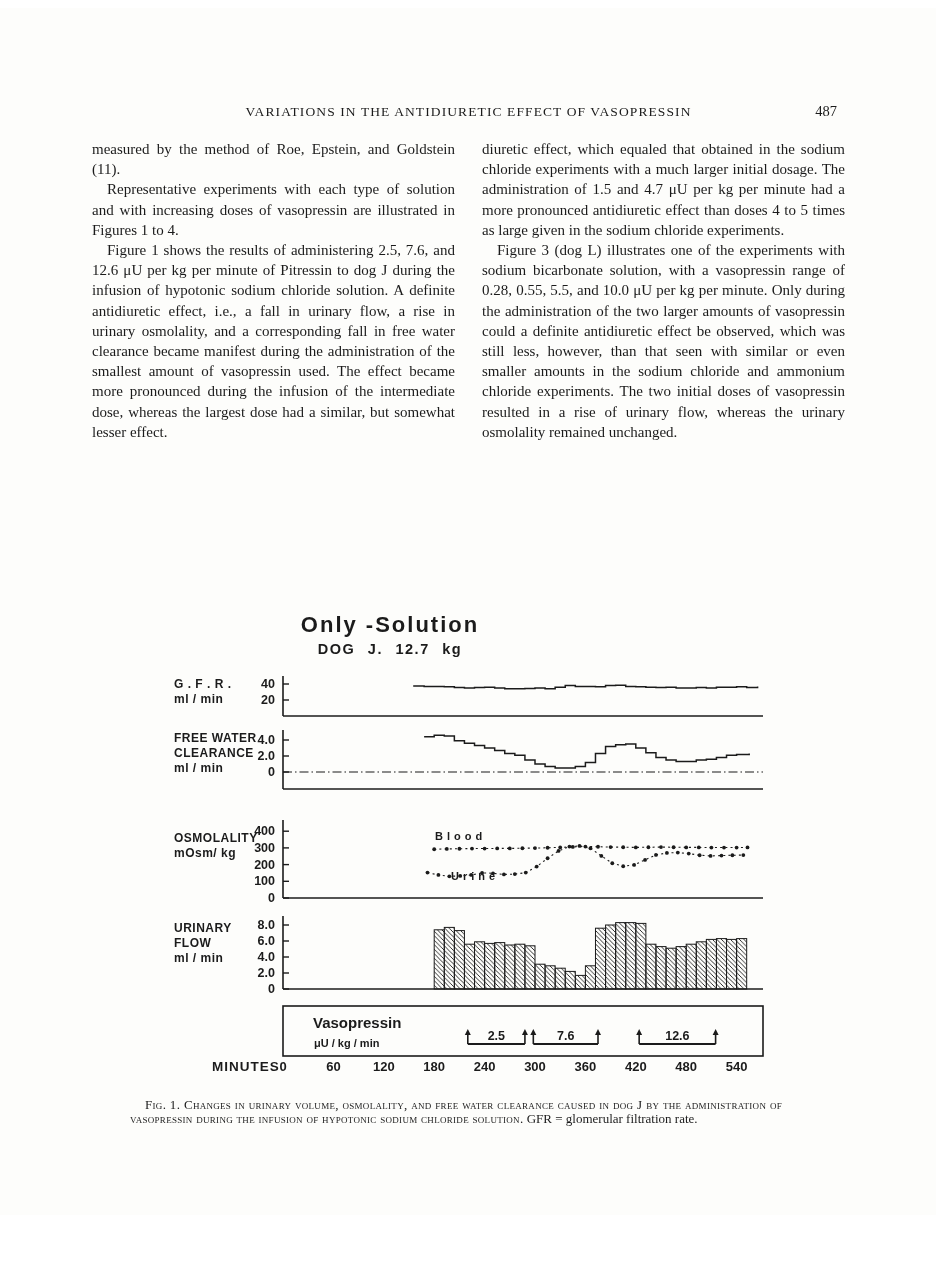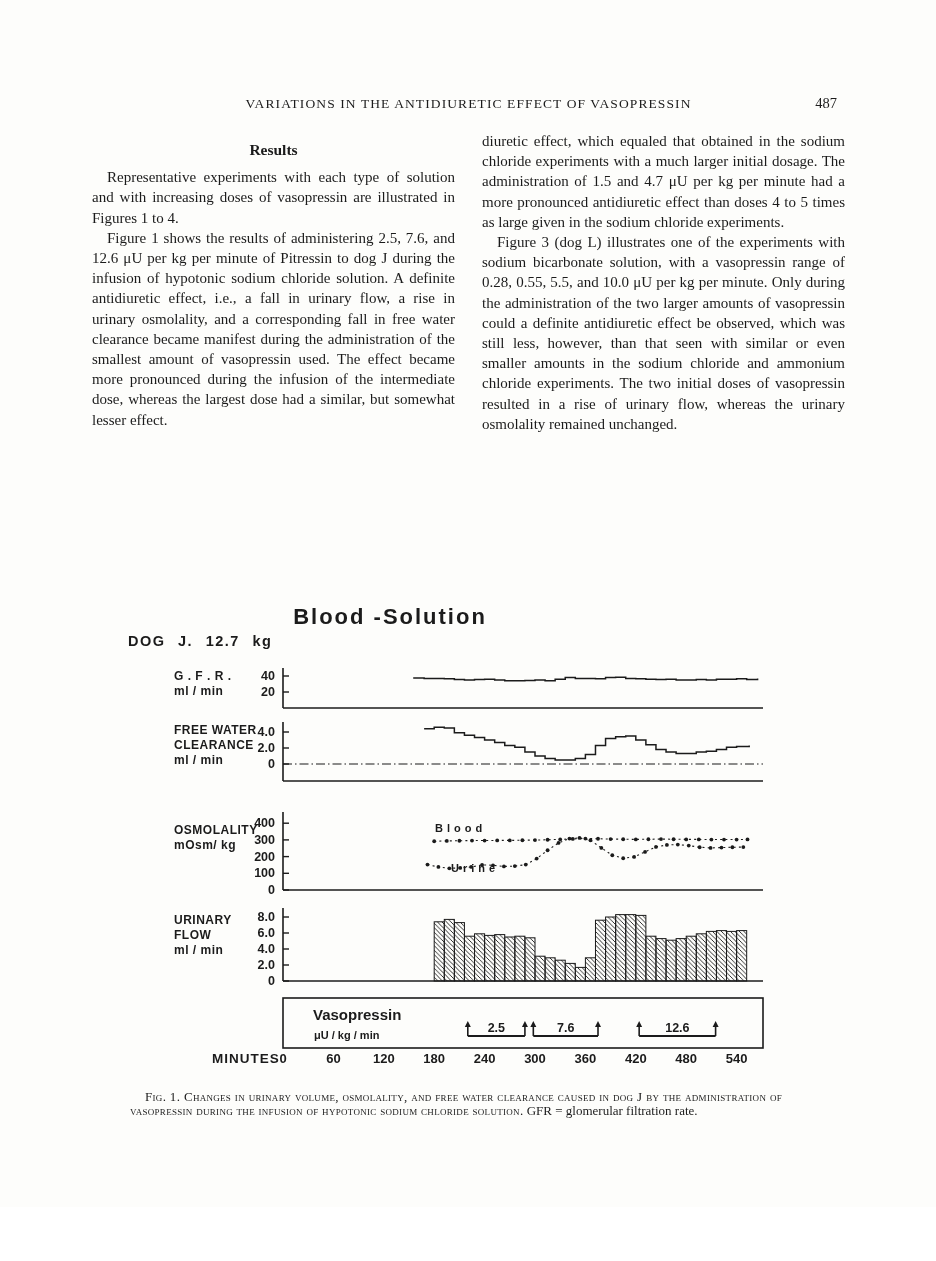--- a/index.html
+++ b/index.html
@@ -1,33 +1,33 @@
 <!DOCTYPE html>
 <html><head>
 <meta charset="utf-8">
 <style>
   * { margin:0; padding:0; box-sizing:border-box; }
   html,body { background:#ffffff; }
   body { width:936px; height:1261px; font-family:"Liberation Serif", serif; color:#1b1b1b; }
-  .page { position:relative; width:936px; height:1207px; background:#fdfdfb; overflow:hidden; }
+  .page { position:relative; width:936px; height:1207px; background:#fdfdfb; overflow:hidden;margin-top:8px; }
 
   .page-header { position:absolute; top:96px; left:92px; width:753px; height:20px; }
   .running-title { text-align:center; font-size:13.5px; letter-spacing:1.1px; }
   .page-number { position:absolute; right:8px; top:-1px; font-size:14.5px; }
 
   .columns { position:absolute; top:131px; left:92px; width:753px; display:flex; gap:27px; }
   .col { width:363px; font-size:15px; line-height:20.2px; text-align:justify; }
   .col p { text-indent:15px; }
   .col p.noindent { text-indent:0; }
   h2.results { text-align:center; font-weight:bold; font-size:15.5px; margin:9px 0 7px 0; }
 
   .figure { position:absolute; top:604px; left:128px; width:712px; height:560px; }
   .fig-title { position:absolute; left:0; top:0; width:524px; text-align:center;
                font-family:"Liberation Sans", sans-serif; font-weight:bold; font-size:22px; letter-spacing:2px; }
-  .fig-subtitle { position:absolute; left:0; top:29px; width:524px; 
+  .fig-subtitle { position:absolute; left:0; top:29px; width:524px; text-align:center;
                   font-family:"Liberation Sans", sans-serif; font-weight:bold; font-size:14.5px;
                   letter-spacing:1.5px; word-spacing:7px; }
   #figure-svg { position:absolute; top:58px; left:0; }
 
   .caption { position:absolute; top:486px; left:2px; width:652px; font-size:13px; line-height:14px;
              text-align:justify; text-indent:15px; }
   .cap-sc { font-variant:small-caps; letter-spacing:0.3px; }
   .cap-tail { font-variant:normal; }
 </style>
 </head>
@@ -35,32 +35,32 @@
 
 <div class="page">
 
   <header class="page-header">
     <div class="running-title">VARIATIONS IN THE ANTIDIURETIC EFFECT OF VASOPRESSIN</div>
     <div class="page-number">487</div>
   </header>
 
   <main class="columns">
     <div class="col">
-      <h2 class="results">Results</h2>
+      <p class="noindent">measured by the method of Roe, Epstein, and Goldstein (11).</p>
       <p>Representative experiments with each type of solution and with increasing doses of vasopressin are illustrated in Figures 1 to 4.</p>
       <p>Figure 1 shows the results of administering 2.5, 7.6, and 12.6 μU per kg per minute of Pitressin to dog J during the infusion of hypotonic sodium chloride solution. A definite antidiuretic effect, i.e., a fall in urinary flow, a rise in urinary osmolality, and a corresponding fall in free water clearance became manifest during the administration of the smallest amount of vasopressin used. The effect became more pronounced during the infusion of the intermediate dose, whereas the largest dose had a similar, but somewhat lesser effect.</p>
     </div>
     <div class="col">
       <p class="noindent">diuretic effect, which equaled that obtained in the sodium chloride experiments with a much larger initial dosage. The administration of 1.5 and 4.7 μU per kg per minute had a more pronounced antidiuretic effect than doses 4 to 5 times as large given in the sodium chloride experiments.</p>
       <p>Figure 3 (dog L) illustrates one of the experiments with sodium bicarbonate solution, with a vasopressin range of 0.28, 0.55, 5.5, and 10.0 μU per kg per minute. Only during the administration of the two larger amounts of vasopressin could a definite antidiuretic effect be observed, which was still less, however, than that seen with similar or even smaller amounts in the sodium chloride and ammonium chloride experiments. The two initial doses of vasopressin resulted in a rise of urinary flow, whereas the urinary osmolality remained unchanged.</p>
     </div>
   </main>
 
   <figure class="figure">
-    <div class="fig-title">Blood -Solution</div>
+    <div class="fig-title">Only -Solution</div>
     <div class="fig-subtitle">DOG J. 12.7 kg</div>
     <svg id="figure-svg" width="710" height="414" viewBox="0 0 710 414" xmlns="http://www.w3.org/2000/svg">
         <defs>
           <pattern id="hatch" width="4.5" height="4.5" patternUnits="userSpaceOnUse">
             <path d="M0,0 L4.5,4.5 M-2.25,2.25 L2.25,6.75 M2.25,-2.25 L6.75,2.25" stroke="#1b1b1b" stroke-width="0.9"></path>
           </pattern>
         </defs>
         <line x1="155" y1="6" x2="155" y2="46" stroke="#1b1b1b" stroke-width="1.6"></line>
         <line x1="155" y1="46" x2="635" y2="46" stroke="#1b1b1b" stroke-width="1.6"></line>
         <line x1="155" y1="14" x2="161" y2="14" stroke="#1b1b1b" stroke-width="1.4"></line>

